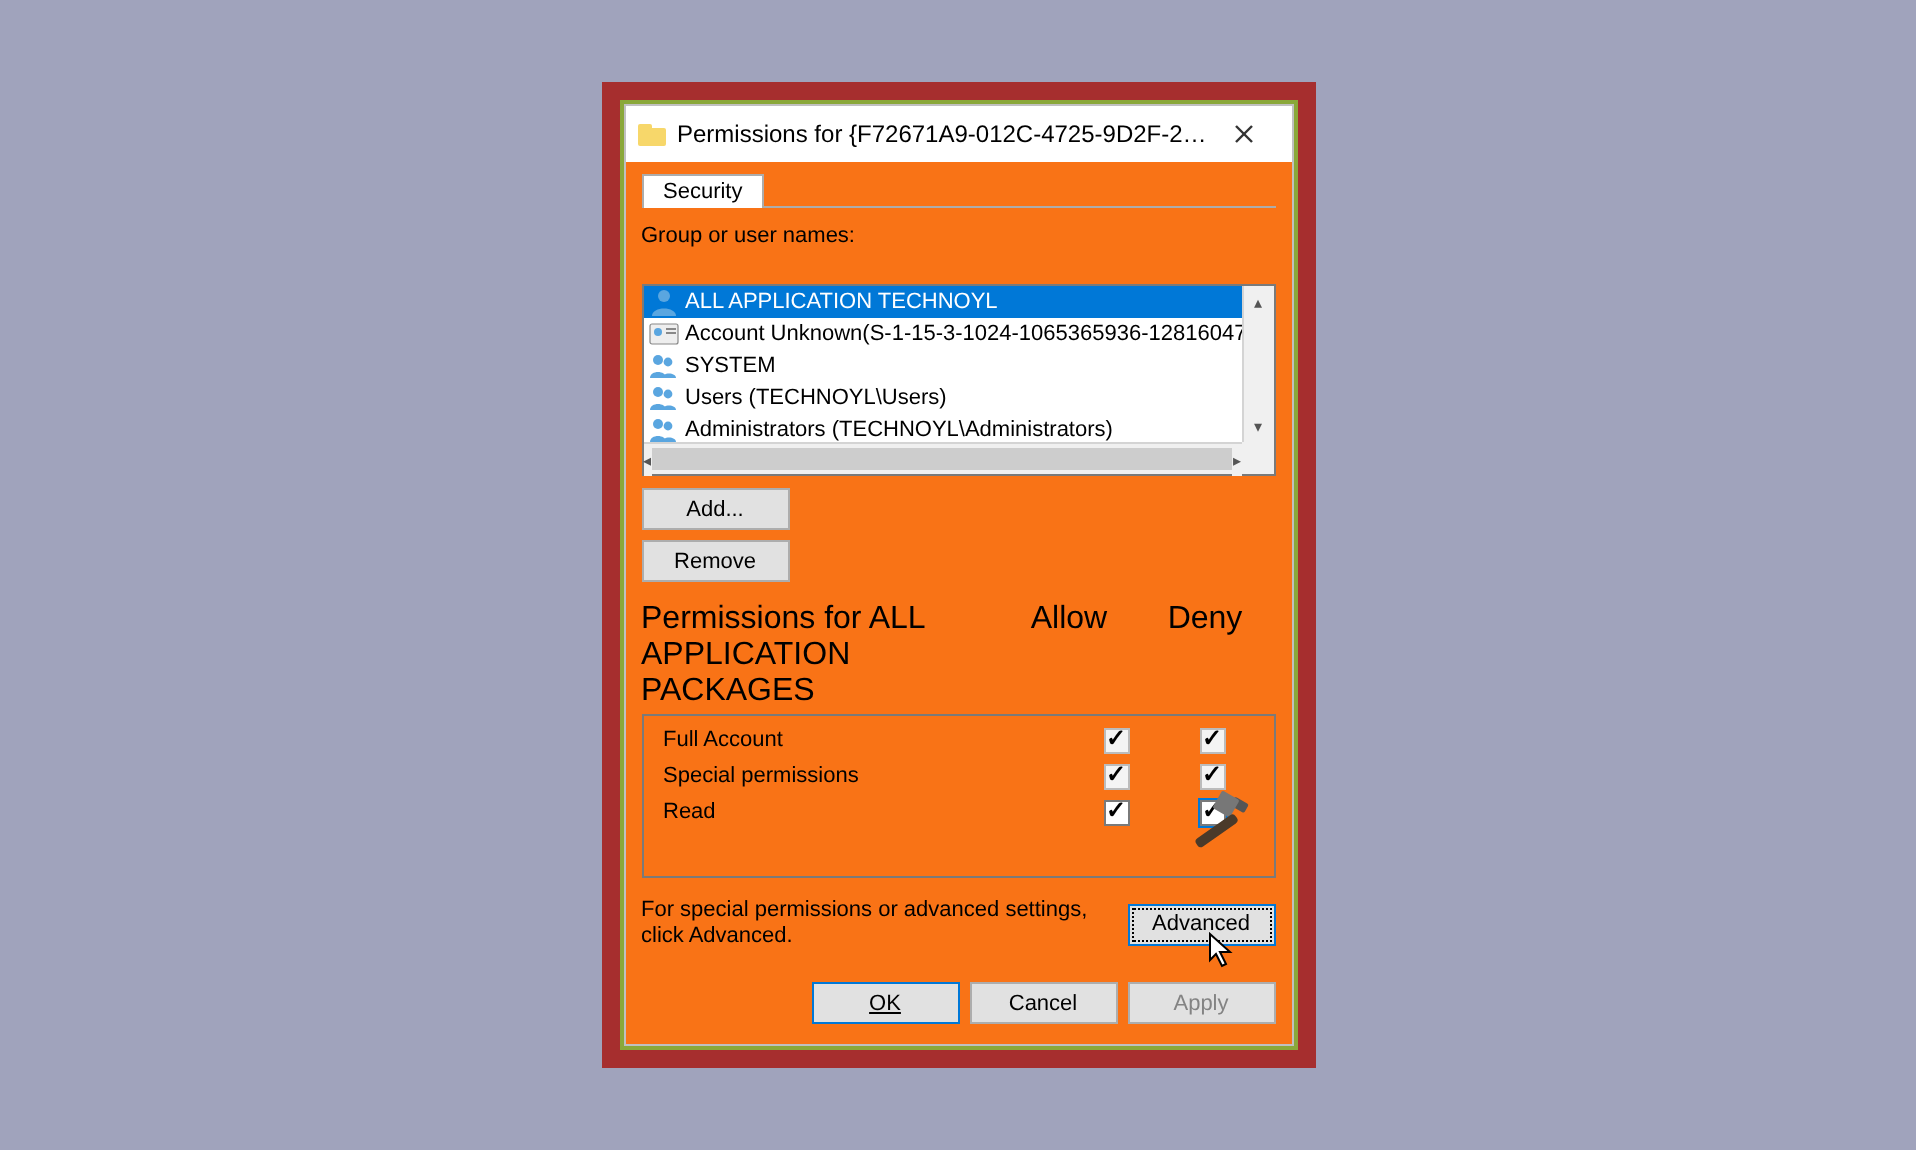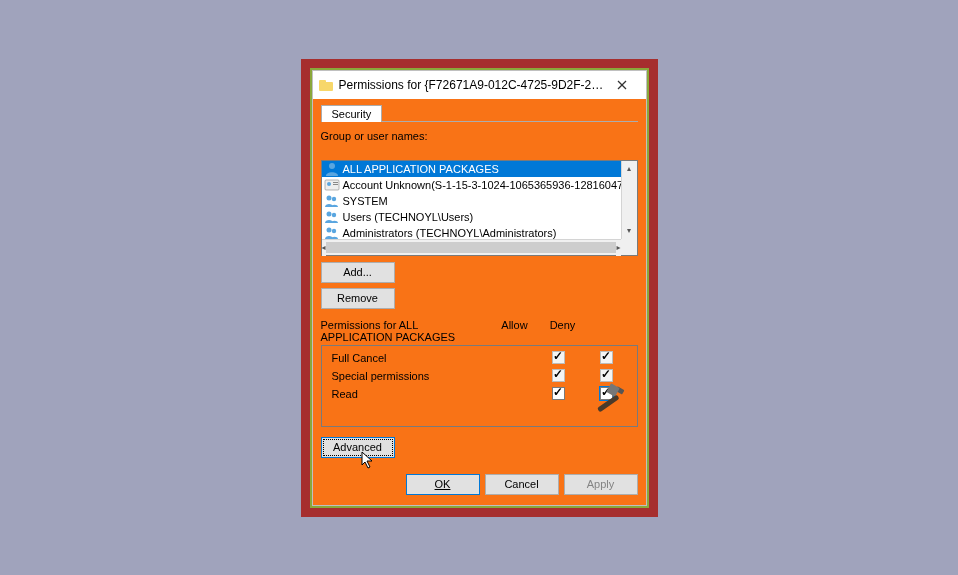--- a/index.html
+++ b/index.html
@@ -167,22 +167,23 @@
       cursor: pointer;
       display: flex;
       align-items: center;
       justify-content: center;
     }
     .btn.focused { border: 1px solid #0078d7; outline: 1px dotted #000; outline-offset: -3px; }
     .btn.primary { border: 1px solid #0078d7; text-decoration: underline; }
     .btn.disabled { color: #838383; cursor: default; }
     .perm-header {
       display: flex;
-      font-size: 11px;
+      font-size: 16px;
       margin-bottom: 2px;
+      gap: 20px;
     }
     .perm-header .ph-label { flex: 1; }
     .perm-header .ph-col { width: 48px; text-align: center; }
     .perm-table {
       border: 1px solid #7a7a7a;
       padding: 3px 6px 3px 10px;
       height: 82px;
       position: relative;
     }
     .perm-row {
@@ -265,21 +266,21 @@
 
     <div class="listbox">
       <div class="list-rows" id="list-rows">
               <div class="list-row selected">
                 <span class="row-icon">
                   <svg viewBox="0 0 16 16">
                     <circle cx="8" cy="5" r="3" fill="#5aa6e0"></circle>
                     <path d="M2 15 C2 10 14 10 14 15 Z" fill="#5aa6e0"></path>
                   </svg>
                 </span>
-                <span>ALL APPLICATION PACKAGES</span>
+                <span>ALL APPLICATION TECHNOYL</span>
               </div>
               <div class="list-row">
                 <span class="row-icon">
                   <svg viewBox="0 0 16 16">
                     <rect x="1" y="3" width="14" height="10" rx="1" fill="#eee" stroke="#888" stroke-width="0.6"></rect>
                     <circle cx="5" cy="7" r="2" fill="#5aa6e0"></circle>
                     <rect x="9" y="5" width="5" height="1" fill="#888"></rect>
                     <rect x="9" y="7" width="5" height="1" fill="#888"></rect>
                   </svg>
                 </span>
@@ -339,21 +340,21 @@
 
     <div class="perm-header">
       <div class="ph-label" style="max-width:170px;">Permissions for ALL APPLICATION PACKAGES</div>
       <div class="ph-col">Allow</div>
       <div class="ph-col">Deny</div>
     </div>
 
     <div class="perm-table">
       <div id="perm-rows">
               <div class="perm-row">
-                <div class="pr-label">Full Cancel</div>
+                <div class="pr-label">Full Account</div>
                 <div class="pr-col"><span class="cb disabled checked"></span></div>
                 <div class="pr-col"><span class="cb disabled checked"></span></div>
               </div>
               <div class="perm-row">
                 <div class="pr-label">Special permissions</div>
                 <div class="pr-col"><span class="cb disabled checked"></span></div>
                 <div class="pr-col"><span class="cb disabled checked"></span></div>
               </div>
               <div class="perm-row">
                 <div class="pr-label">Read</div>
@@ -364,20 +365,21 @@
       <div class="hammer">
         <svg viewBox="0 0 40 40">
           <rect x="23" y="6" width="8" height="5" rx="1" fill="#555" transform="rotate(30 27 8)"></rect>
           <rect x="15" y="3" width="10" height="10" rx="1" fill="#777" transform="rotate(30 20 8)"></rect>
           <rect x="3" y="19" width="24" height="5" rx="2" fill="#4a3a2a" transform="rotate(-35 15 21)"></rect>
         </svg>
       </div>
     </div>
 
     <div class="adv-row">
+      <div class="adv-text">For special permissions or advanced settings, click Advanced.</div>
       <div class="adv-btn-wrap">
         <div class="btn focused">Advanced</div>
         <div class="cursor">
           <svg viewBox="0 0 16 20">
                   <path d="M1 1 L1 14 L4 11 L7 17 L9 16 L6 10 L11 10 Z" fill="#fff" stroke="#000" stroke-width="1"></path>
                 </svg>
         </div>
       </div>
     </div>
 

